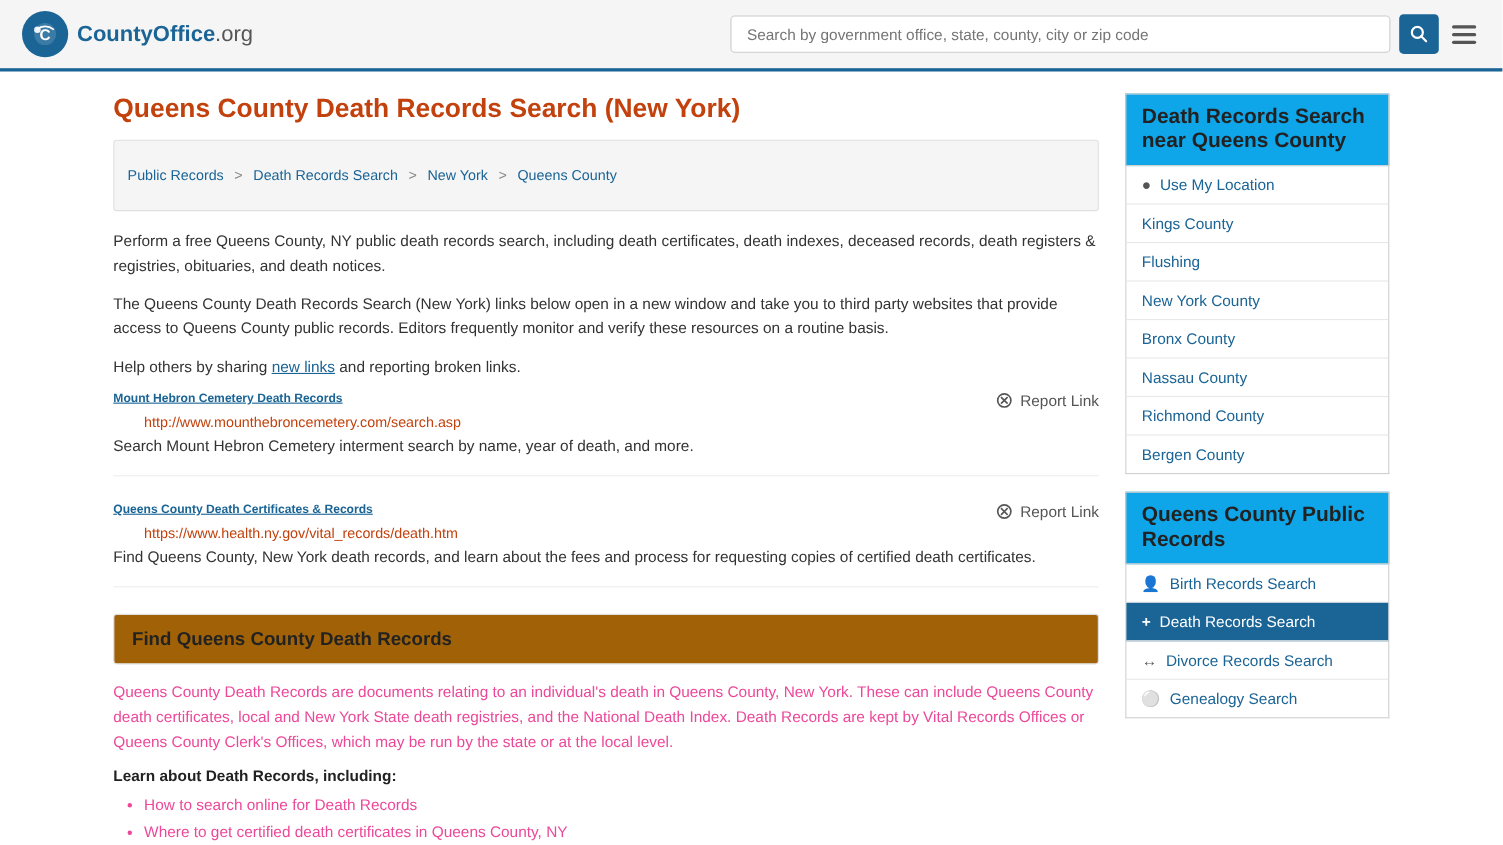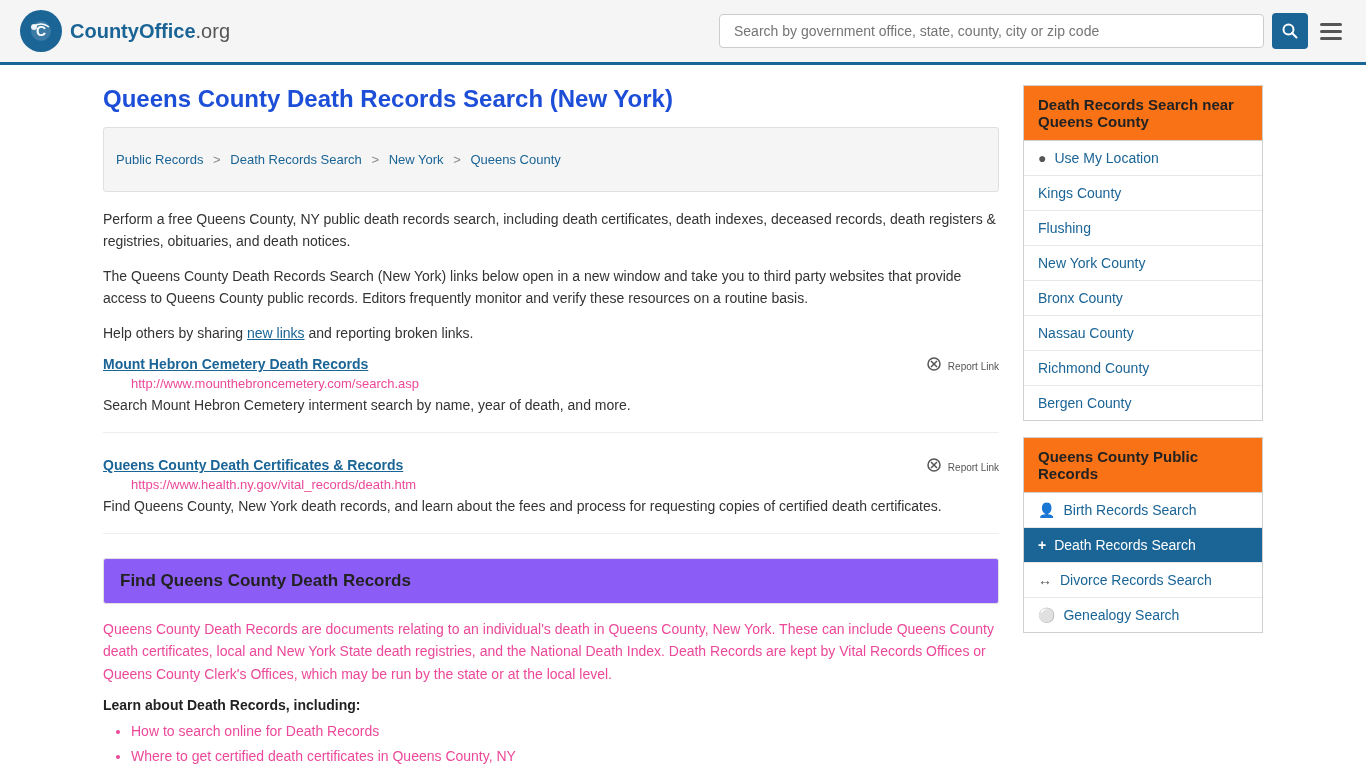--- a/index.html
+++ b/index.html
@@ -38,21 +38,21 @@
     }
     .logo-text span {
       color: #1a6496;
     }
     .search-area {
       display: flex;
       align-items: center;
       gap: 8px;
     }
     .search-input {
-      width: 545px;
+      width: 600px;
       padding: 8px 14px;
       border: 1px solid #ccc;
       border-radius: 4px;
       font-size: 14px;
       color: #999;
     }
     .search-btn {
       background: #1a6496;
       border: none;
       border-radius: 4px;
@@ -94,21 +94,21 @@
     }
 
     
     .content-area {
       flex: 1;
     }
 
     .page-title {
       font-size: 24px;
       font-weight: bold;
-      color: #1d4ed8;
+      color: #c2410c;
       margin-bottom: 14px;
     }
 
     
     .breadcrumb {
       background: #f5f5f5;
       border: 1px solid #e0e0e0;
       padding: 24px 12px;
       border-radius: 3px;
       margin-bottom: 16px;
@@ -138,52 +138,52 @@
       padding-bottom: 16px;
       border-bottom: 1px solid #eee;
     }
     .record-link-header {
       display: flex;
       justify-content: space-between;
       align-items: flex-start;
       margin-bottom: 4px;
     }
     .record-link-title {
-      font-size: 14px;
+      font-size: 11px;
       font-weight: bold;
       color: #1a6496;
       text-decoration: underline;
       cursor: pointer;
     }
     .report-link-btn {
       display: flex;
-      align-items: flex-end;
+      align-items: center;
       gap: 6px;
       color: #555;
-      font-size: 10px;
+      font-size: 14px;
       cursor: pointer;
       background: none;
       border: none;
       white-space: nowrap;
     }
     .record-url {
-      color: #ec4899;
+      color: #c2410c;
       font-size: 13px;
       margin-bottom: 4px;
       padding-left: 28px;
     }
     .record-desc {
       color: #333;
       font-size: 14px;
       line-height: 1.5;
     }
 
     
     .find-section {
-      background: #8b5cf6;
+      background: #a16207;
       border: 1px solid #e0e0e0;
       padding: 12px 16px;
       border-radius: 3px;
       margin-bottom: 14px;
     }
     .find-section h2 {
       font-size: 17px;
       font-weight: bold;
       color: #222;
     }
@@ -217,24 +217,24 @@
     .sidebar {
       width: 240px;
       flex-shrink: 0;
     }
 
     .sidebar-section {
       margin-bottom: 16px;
     }
 
     .sidebar-header {
-      background: #f97316;
+      background: #0ea5e9;
       border: 1px solid #d0d0d0;
       padding: 10px 14px;
-      font-size: 15px;
+      font-size: 19px;
       font-weight: bold;
       color: #222;
       margin-bottom: 0;
     }
 
     .sidebar-list {
       border: 1px solid #d0d0d0;
       border-top: none;
     }
 

